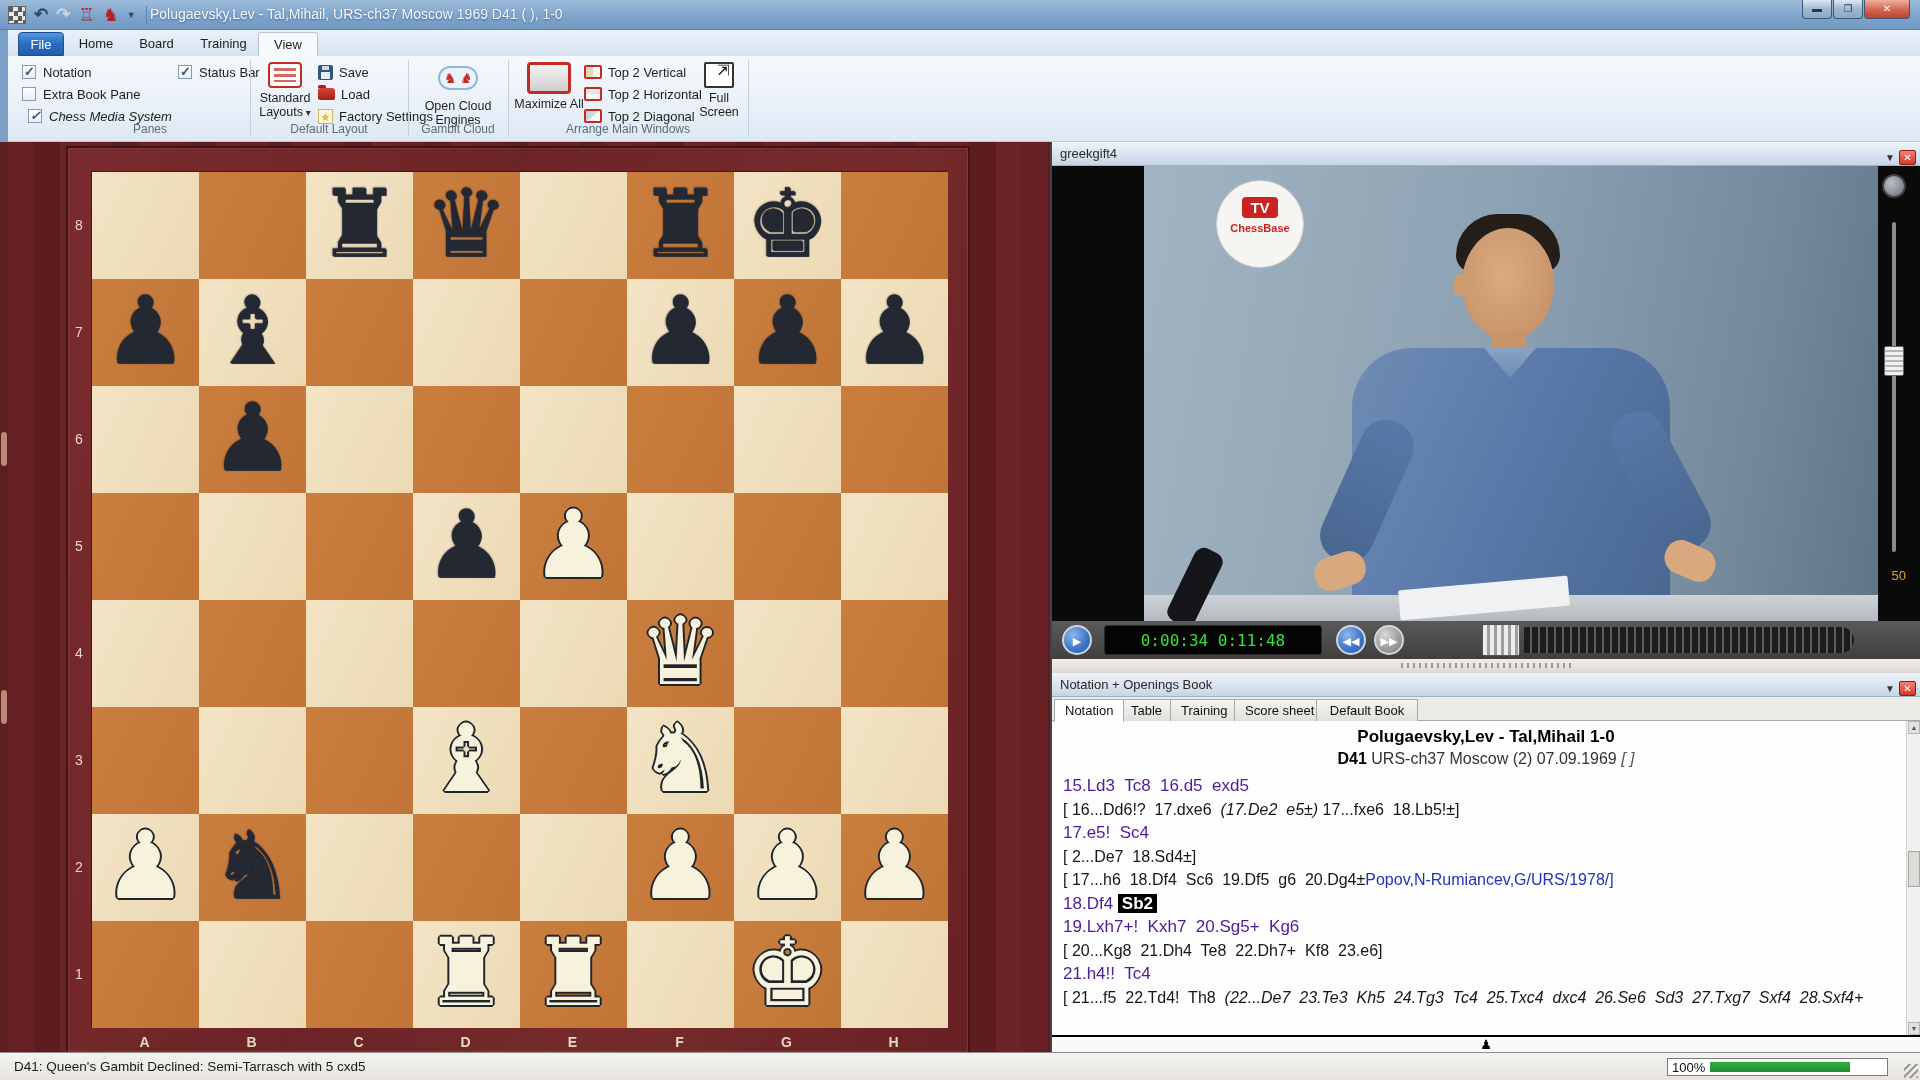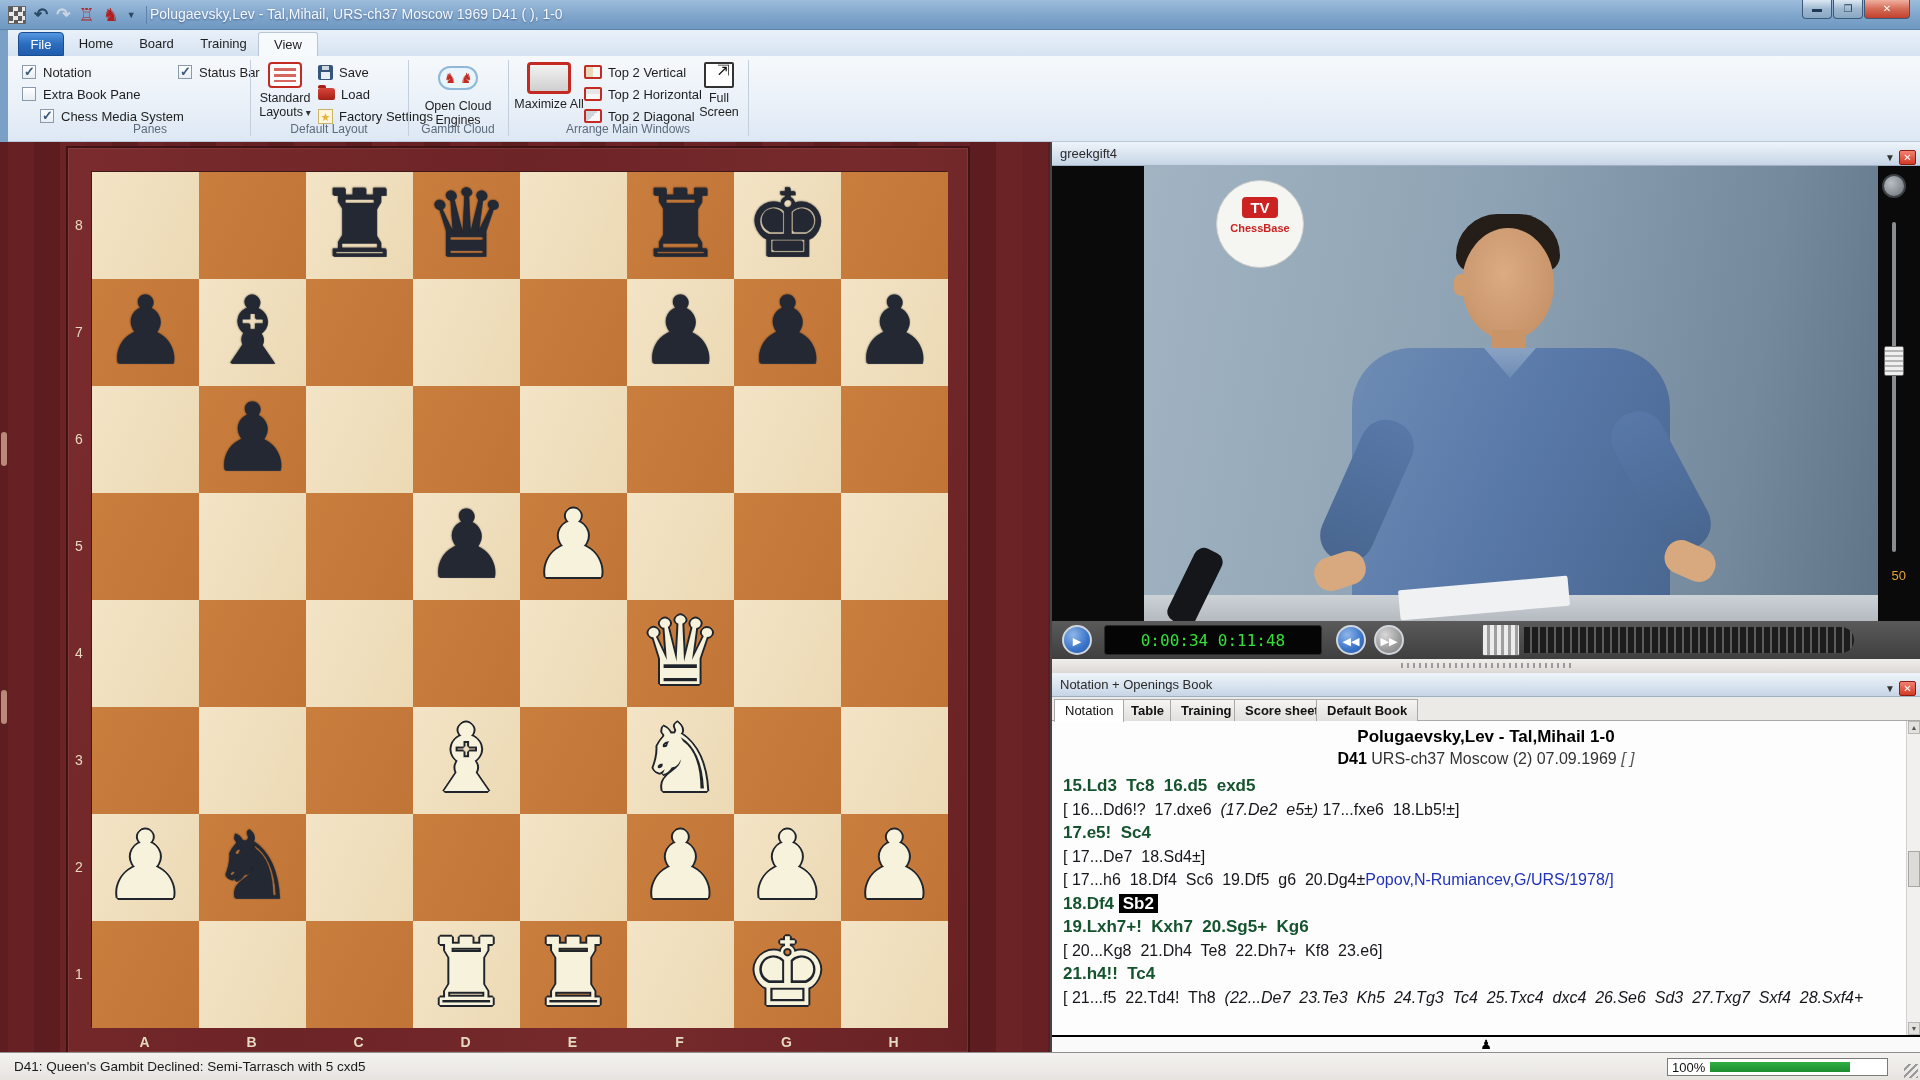--- a/index.html
+++ b/index.html
@@ -153,31 +153,31 @@
 
   
   #splitter { position:absolute; left:0; top:517px; width:868px; height:14px; background:linear-gradient(#f0eeeb,#dcd9d5); }
   #splitter .dots { position:absolute; left:50%; top:4px; transform:translateX(-50%); width:170px; height:5px;
     background:repeating-linear-gradient(90deg,#9a9a9a 0 2px, transparent 2px 6px); }
 
   
   #notation-header { top:531px; }
   #nt-tabs { position:absolute; left:0; top:555px; width:868px; height:24px; background:#eceae7; border-bottom:1px solid #a9a9a9; }
   .nt-tab { position:absolute; top:2px; height:22px; padding:0 10px; font-size:13px; line-height:21px; color:#111;
-    background:linear-gradient(#f5f4f2,#e2e0dd); border:1px solid #a9a9a9; border-bottom:none;font-weight:bold; }
+    background:linear-gradient(#f5f4f2,#e2e0dd); border:1px solid #a9a9a9; border-bottom:none; }
   .nt-tab.active { background:#fff; height:23px; font-weight:normal; z-index:2; }
   #nt-content { position:absolute; left:0; top:579px; width:868px; height:314px; background:#fdfdfd; overflow:hidden; }
   #game-hdr1 { text-align:center; font-size:17px; font-weight:bold; color:#000; margin-top:6px; }
   #game-hdr2 { text-align:center; font-size:16px; color:#333; margin-top:3px; }
   #game-hdr2 .b { font-weight:bold; color:#000; }
   #game-hdr2 .it { font-style:italic; color:#555; }
   #moves { margin-top:6px; }
   .move-line { white-space:pre; font-size:17px; line-height:23.5px; padding-left:11px; overflow:hidden; }
   .move-line.varline { }
-  .seg-main { font-weight:bold; color:#14532d; }
+  .seg-main { font-weight:normal; color:#4c1d95; }
   .seg-var { color:#16161c; font-size:16px; }
   .seg-varit { color:#16161c; font-size:16px; font-style:italic; }
   .seg-ref { color:#2233bb; font-size:16px; }
   .seg-hl { font-weight:bold; color:#fff; background:#000; padding:0 4px; }
   
   #nt-scroll { position:absolute; right:0; top:579px; width:14px; height:314px; background:#f1f0ee; border-left:1px solid #d0d0d0; }
   .sc-arrow { position:absolute; left:1px; width:12px; height:13px; background:#e3e1de; border:1px solid #b9b7b4;
     font-size:7px; color:#555; text-align:center; line-height:12px; }
   #sc-thumb { position:absolute; left:1px; top:130px; width:12px; height:36px; background:#dddbd7; border:1px solid #a8a6a2; }
   
@@ -230,21 +230,21 @@
 
     <div id="panes-col1">
         <div class="check-row" style="left: 22px; top: 8px;">
           <span class="cb checked"></span>
           <span class="lbl">Notation</span>
         </div>
         <div class="check-row" style="left: 22px; top: 30px;">
           <span class="cb"></span>
           <span class="lbl">Extra Book Pane</span>
         </div>
-        <div class="check-row" style="left: 40px; top: 52px;">
+        <div class="check-row" style="left: 28px; top: 52px; font-style: italic;">
           <span class="cb checked"></span>
           <span class="lbl">Chess Media System</span>
         </div>
       </div>
     <div id="panes-col2">
         <div class="check-row" style="left: 178px; top: 8px;">
           <span class="cb checked"></span>
           <span class="lbl">Status Bar</span>
         </div>
       </div>
@@ -498,21 +498,21 @@
       </div>
     <div id="nt-content">
       <div id="game-hdr1">Polugaevsky,Lev - Tal,Mihail  1-0</div>
       <div id="game-hdr2">
         <span class="b">D41</span><span> URS-ch37 Moscow (2) 07.09.1969 </span><span class="it">[ ]</span>
       </div>
       <div id="moves">
           <div class="move-line"><span class="seg-main">15.Ld3  Tc8  16.d5  exd5</span></div>
           <div class="move-line varline"><span class="seg-var">[ 16...Dd6!?  17.dxe6  </span><span class="seg-varit">(17.De2  e5±)</span><span class="seg-var"> 17...fxe6  18.Lb5!±]</span></div>
           <div class="move-line"><span class="seg-main">17.e5!  Sc4</span></div>
-          <div class="move-line varline"><span class="seg-var">[ 17...De7  18.Sd4±]</span></div>
+          <div class="move-line varline"><span class="seg-var">[ 2...De7  18.Sd4±]</span></div>
           <div class="move-line varline"><span class="seg-var">[ 17...h6  18.Df4  Sc6  19.Df5  g6  20.Dg4±</span><span class="seg-ref">Popov,N-Rumiancev,G/URS/1978/</span><span class="seg-ref">]</span></div>
           <div class="move-line"><span class="seg-main">18.Df4 </span><span class="seg-hl">Sb2</span></div>
           <div class="move-line"><span class="seg-main">19.Lxh7+!  Kxh7  20.Sg5+  Kg6</span></div>
           <div class="move-line varline"><span class="seg-var">[ 20...Kg8  21.Dh4  Te8  22.Dh7+  Kf8  23.e6]</span></div>
           <div class="move-line"><span class="seg-main">21.h4!!  Tc4</span></div>
           <div class="move-line varline"><span class="seg-var">[ 21...f5  22.Td4!  Th8  </span><span class="seg-varit">(22...De7  23.Te3  Kh5  24.Tg3  Tc4  25.Txc4  dxc4  26.Se6  Sd3  27.Txg7  Sxf4  28.Sxf4+</span></div>
         </div>
     </div>
     <div id="nt-scroll">
       <div class="sc-arrow" style="top:0;">▲</div>

